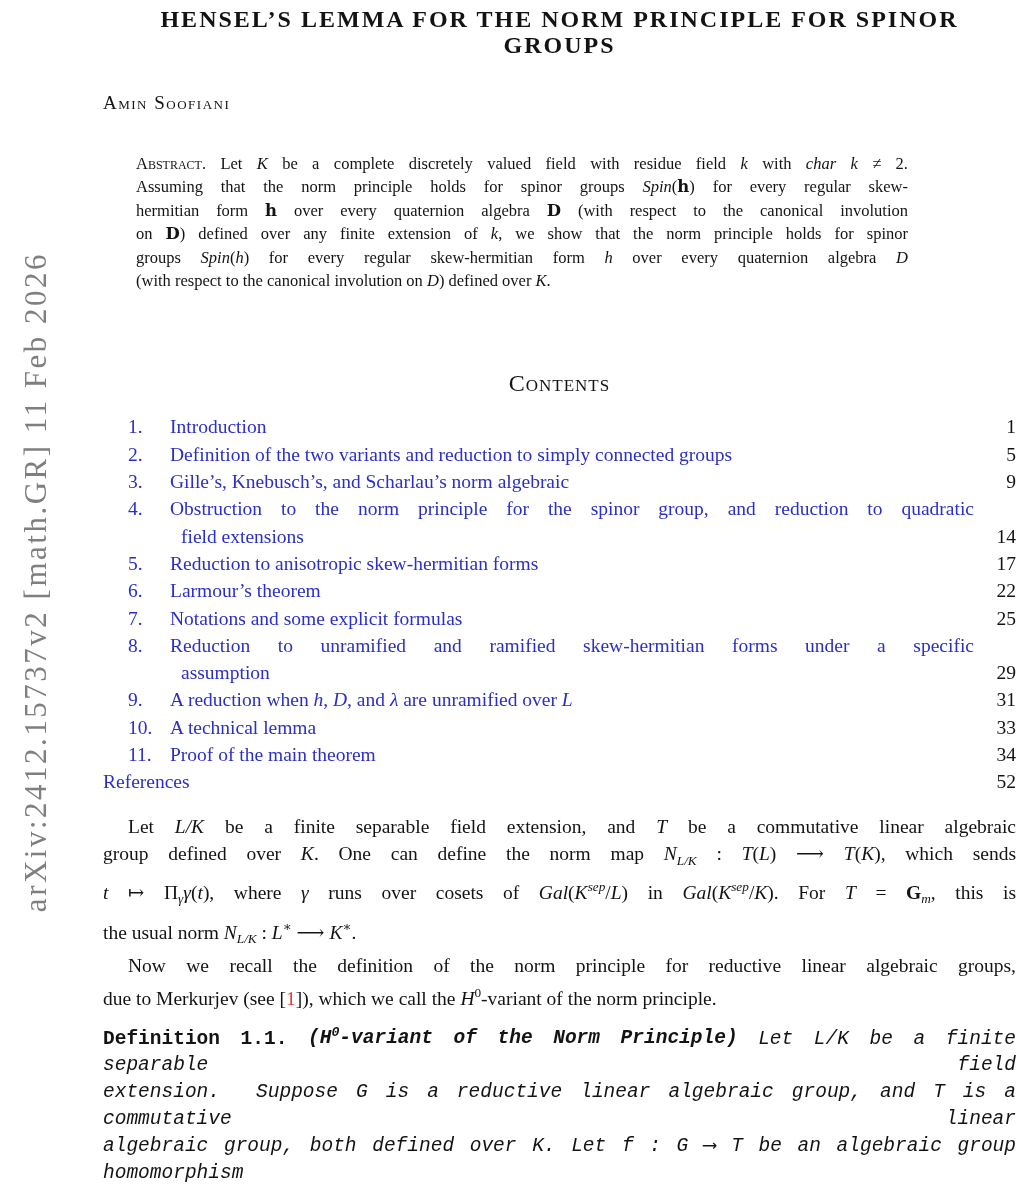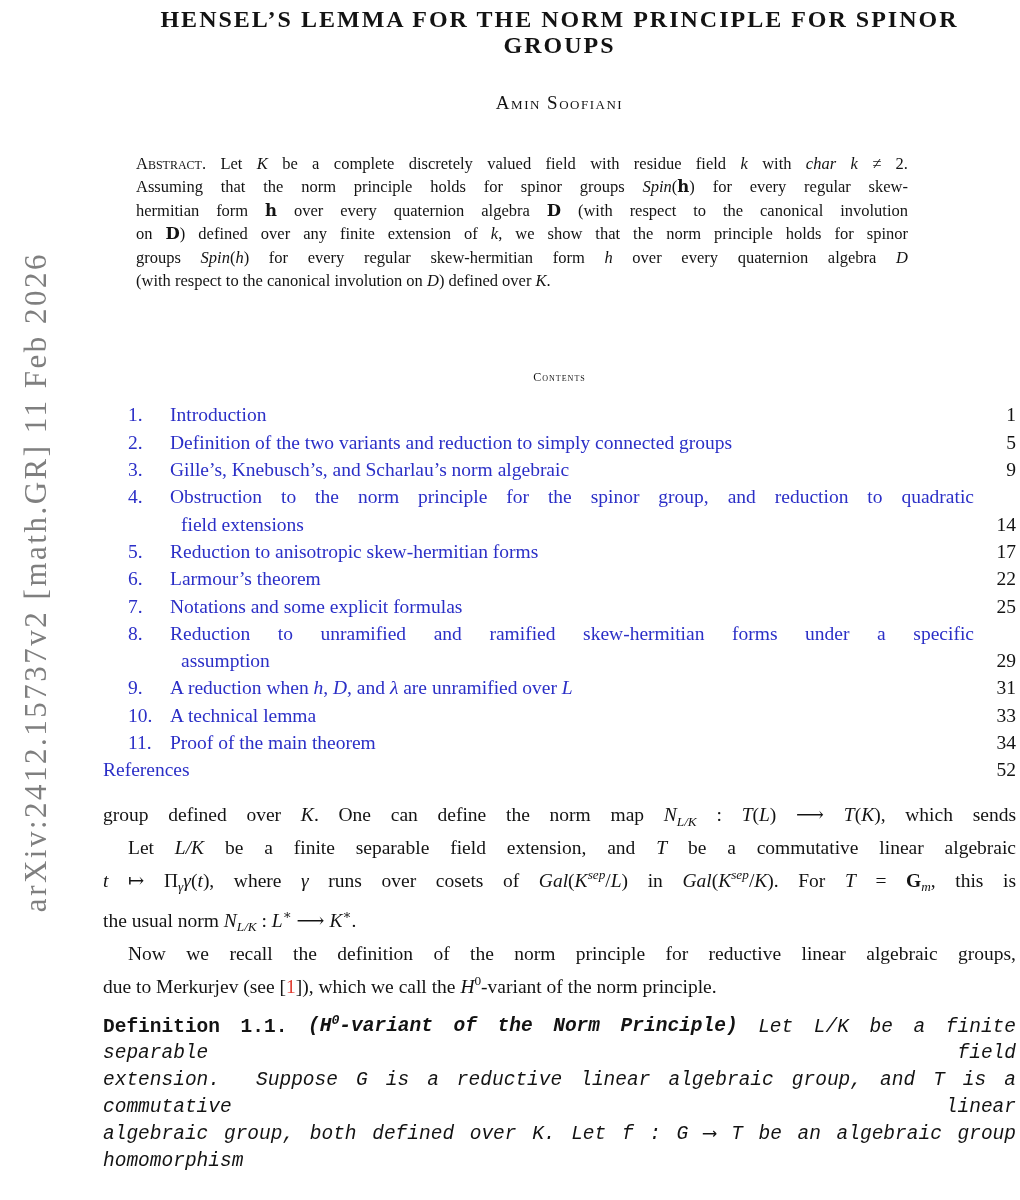--- a/index.html
+++ b/index.html
@@ -22,37 +22,37 @@
     font-size:31px;letter-spacing:2.5px;
     color:var(--gray);
   }
   .content{position:absolute;left:103px;top:0;width:913px;}
   .title{
     padding-top:6px;text-align:center;font-weight:bold;
     font-size:24px;line-height:26px;letter-spacing:2px;
   }
   .title span{display:block;}
   .author{
-    margin-top:34px;text-align:center;
+    margin-top:34px;text-align:left;
     font-variant:small-caps;font-size:19px;letter-spacing:1.5px;
   }
   .abstract{
     margin-top:38px;margin-left:33px;width:772px;
     font-size:16.5px;line-height:23.4px;
   }
   .aline{text-align:justify;text-align-last:justify;}
   .aline.last{text-align-last:left;}
   .sc{font-variant:small-caps;}
   .frak{font-family:"DejaVu Serif",serif;font-weight:bold;}
   .bb{font-weight:bold;}
   .red{color:var(--red);}
   sup{font-size:68%;}
   sub{font-size:68%;}
   .center-head{
-    text-align:center;font-size:12px;letter-spacing:0.5px;
+    text-align:center;font-size:24px;letter-spacing:0.5px;
   }
   .contents-head{margin-top:78px;}
   .sec-head{margin-top:69px;}
   .head-sc{font-variant:small-caps;letter-spacing:1px;}
   .toc{margin-top:16px;font-size:19.5px;}
   .toc-row{display:flex;line-height:27.3px;color:var(--link);}
   .toc-num{flex:none;width:67px;padding-left:25px;}
   .toc-label{flex:1;text-align:left;}
   .toc-row.cont .toc-label{padding-left:11px;}
   .toc-row.stretch .toc-label{text-align:justify;text-align-last:justify;padding-right:2px;}
@@ -180,24 +180,24 @@
       <div class="toc-row noind">
 
         <span class="toc-label">References</span>
         <span class="toc-page">52</span>
       </div>
     </div>
 
 
   <div class="body-block para1">
 
+      <div class="bline indent">Let <i>L/K</i> be a finite separable field extension, and <i>T</i> be a commutative linear algebraic</div>
+
       <div class="bline">group defined over <i>K</i>. One can define the norm map <i>N</i><sub><i>L/K</i></sub> : <i>T</i>(<i>L</i>) ⟶ <i>T</i>(<i>K</i>), which sends</div>
 
-      <div class="bline indent">Let <i>L/K</i> be a finite separable field extension, and <i>T</i> be a commutative linear algebraic</div>
-
       <div class="bline"><i>t</i> ↦ Π<sub><i>γ</i></sub><i>γ</i>(<i>t</i>), where <i>γ</i> runs over cosets of <i>Gal</i>(<i>K</i><sup><i>sep</i></sup>/<i>L</i>) in <i>Gal</i>(<i>K</i><sup><i>sep</i></sup>/<i>K</i>). For <i>T</i> = <span class="bb">G</span><sub><i>m</i></sub>, this is</div>
 
       <div class="bline last">the usual norm <i>N</i><sub><i>L/K</i></sub> : <i>L</i><sup>∗</sup> ⟶ <i>K</i><sup>∗</sup>.</div>
     </div>
 
   <div class="body-block">
 
       <div class="bline indent">Now we recall the definition of the norm principle for reductive linear algebraic groups,</div>
 
       <div class="bline last">due to Merkurjev (see [<span class="red">1</span>]), which we call the <i>H</i><sup>0</sup>-variant of the norm principle.</div>

